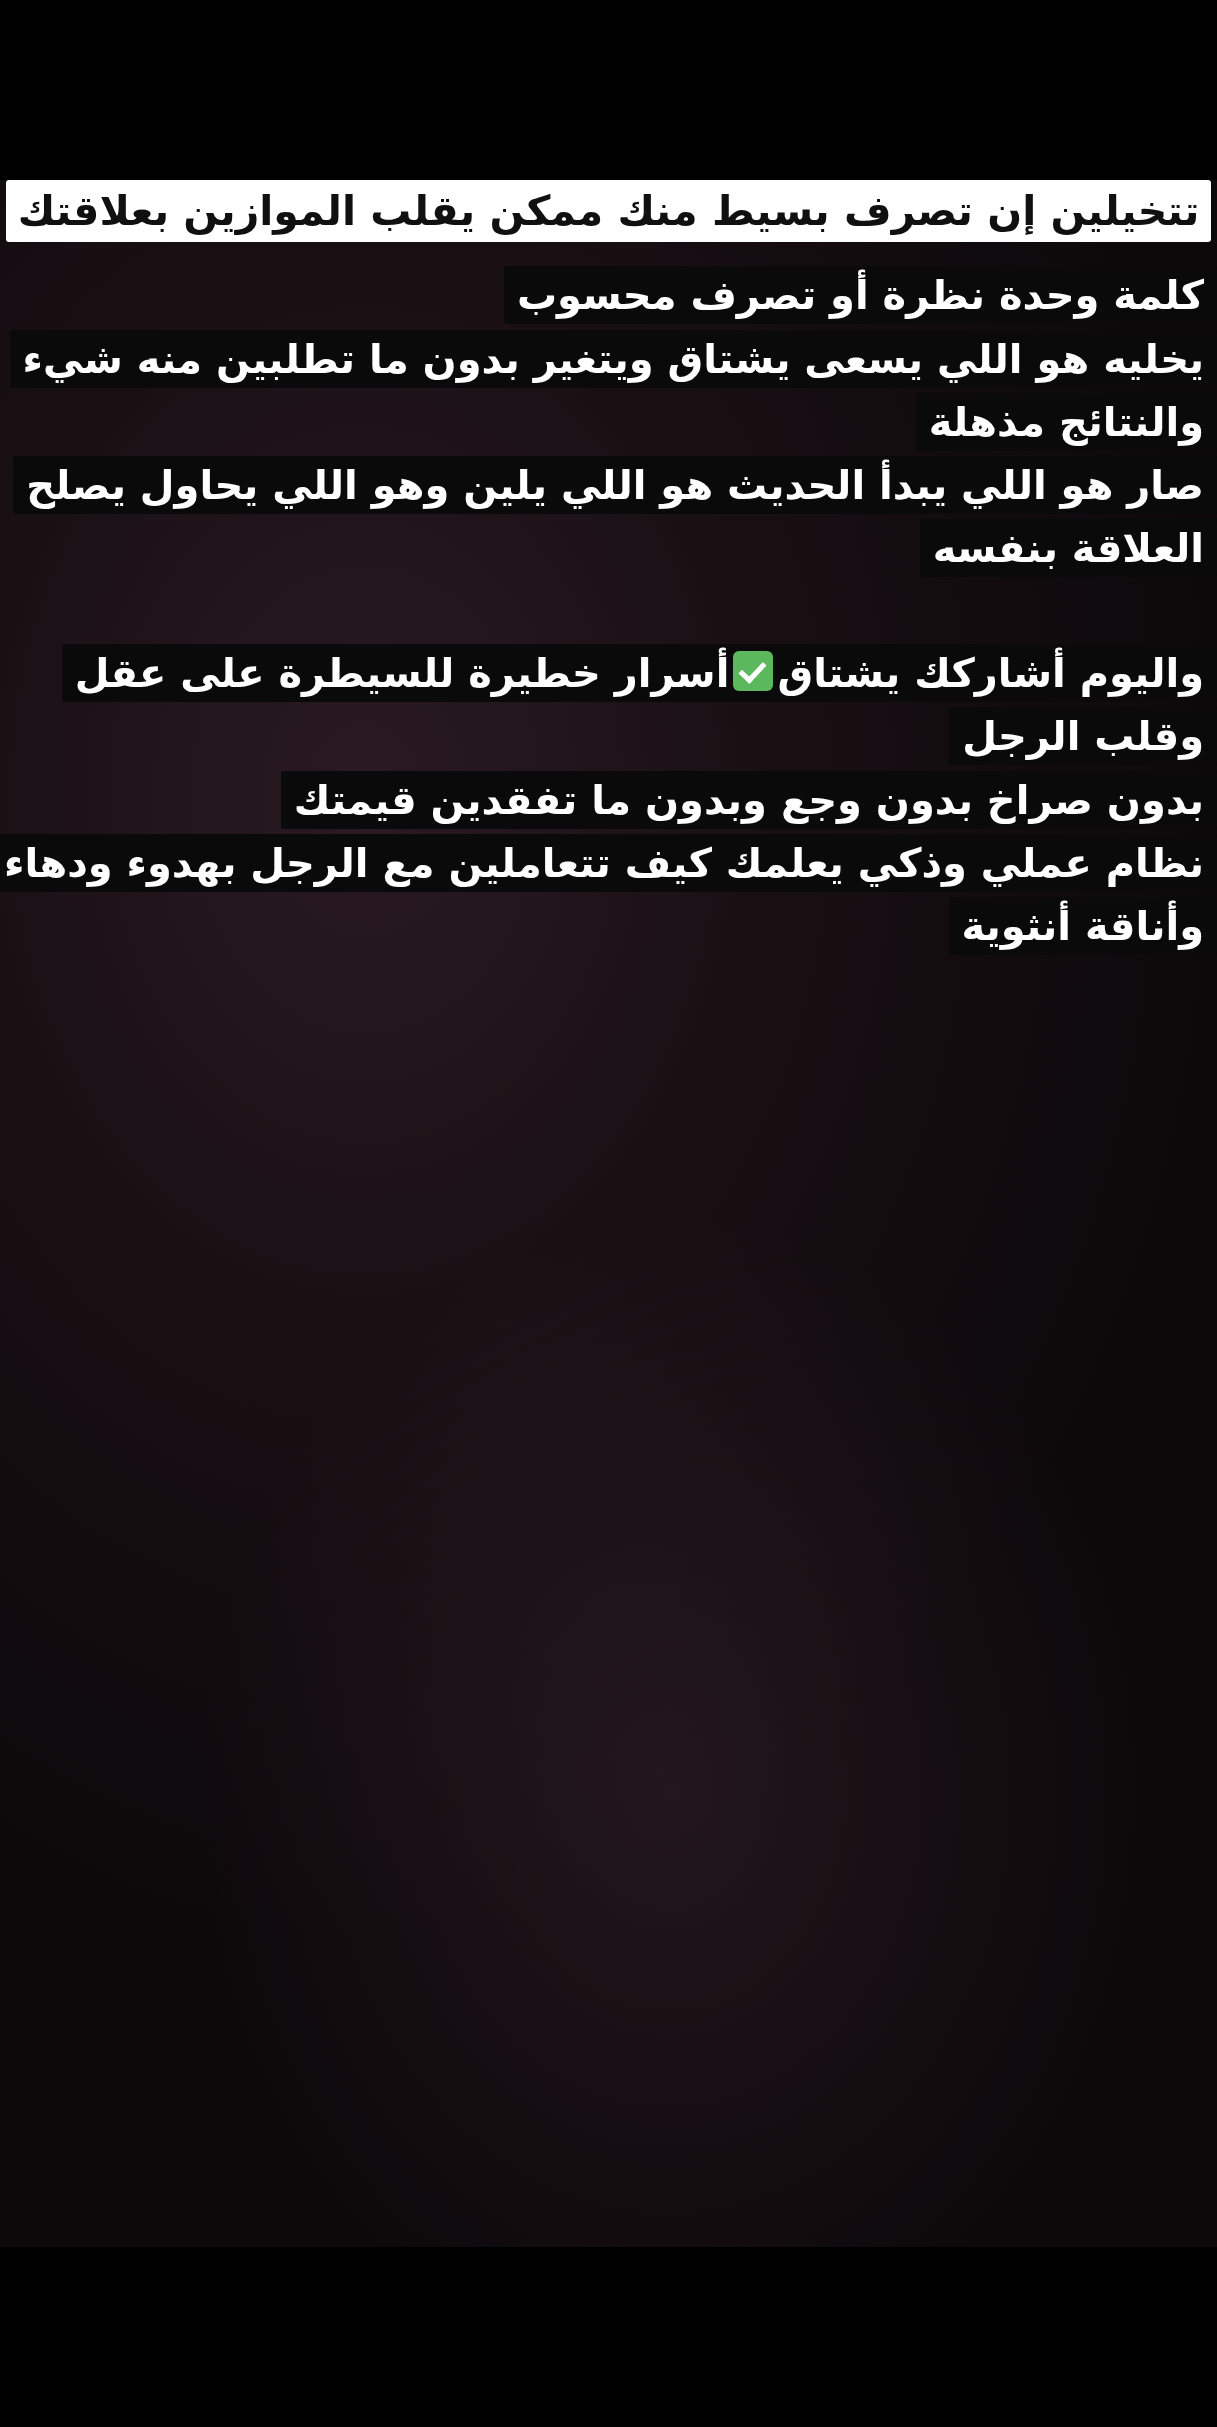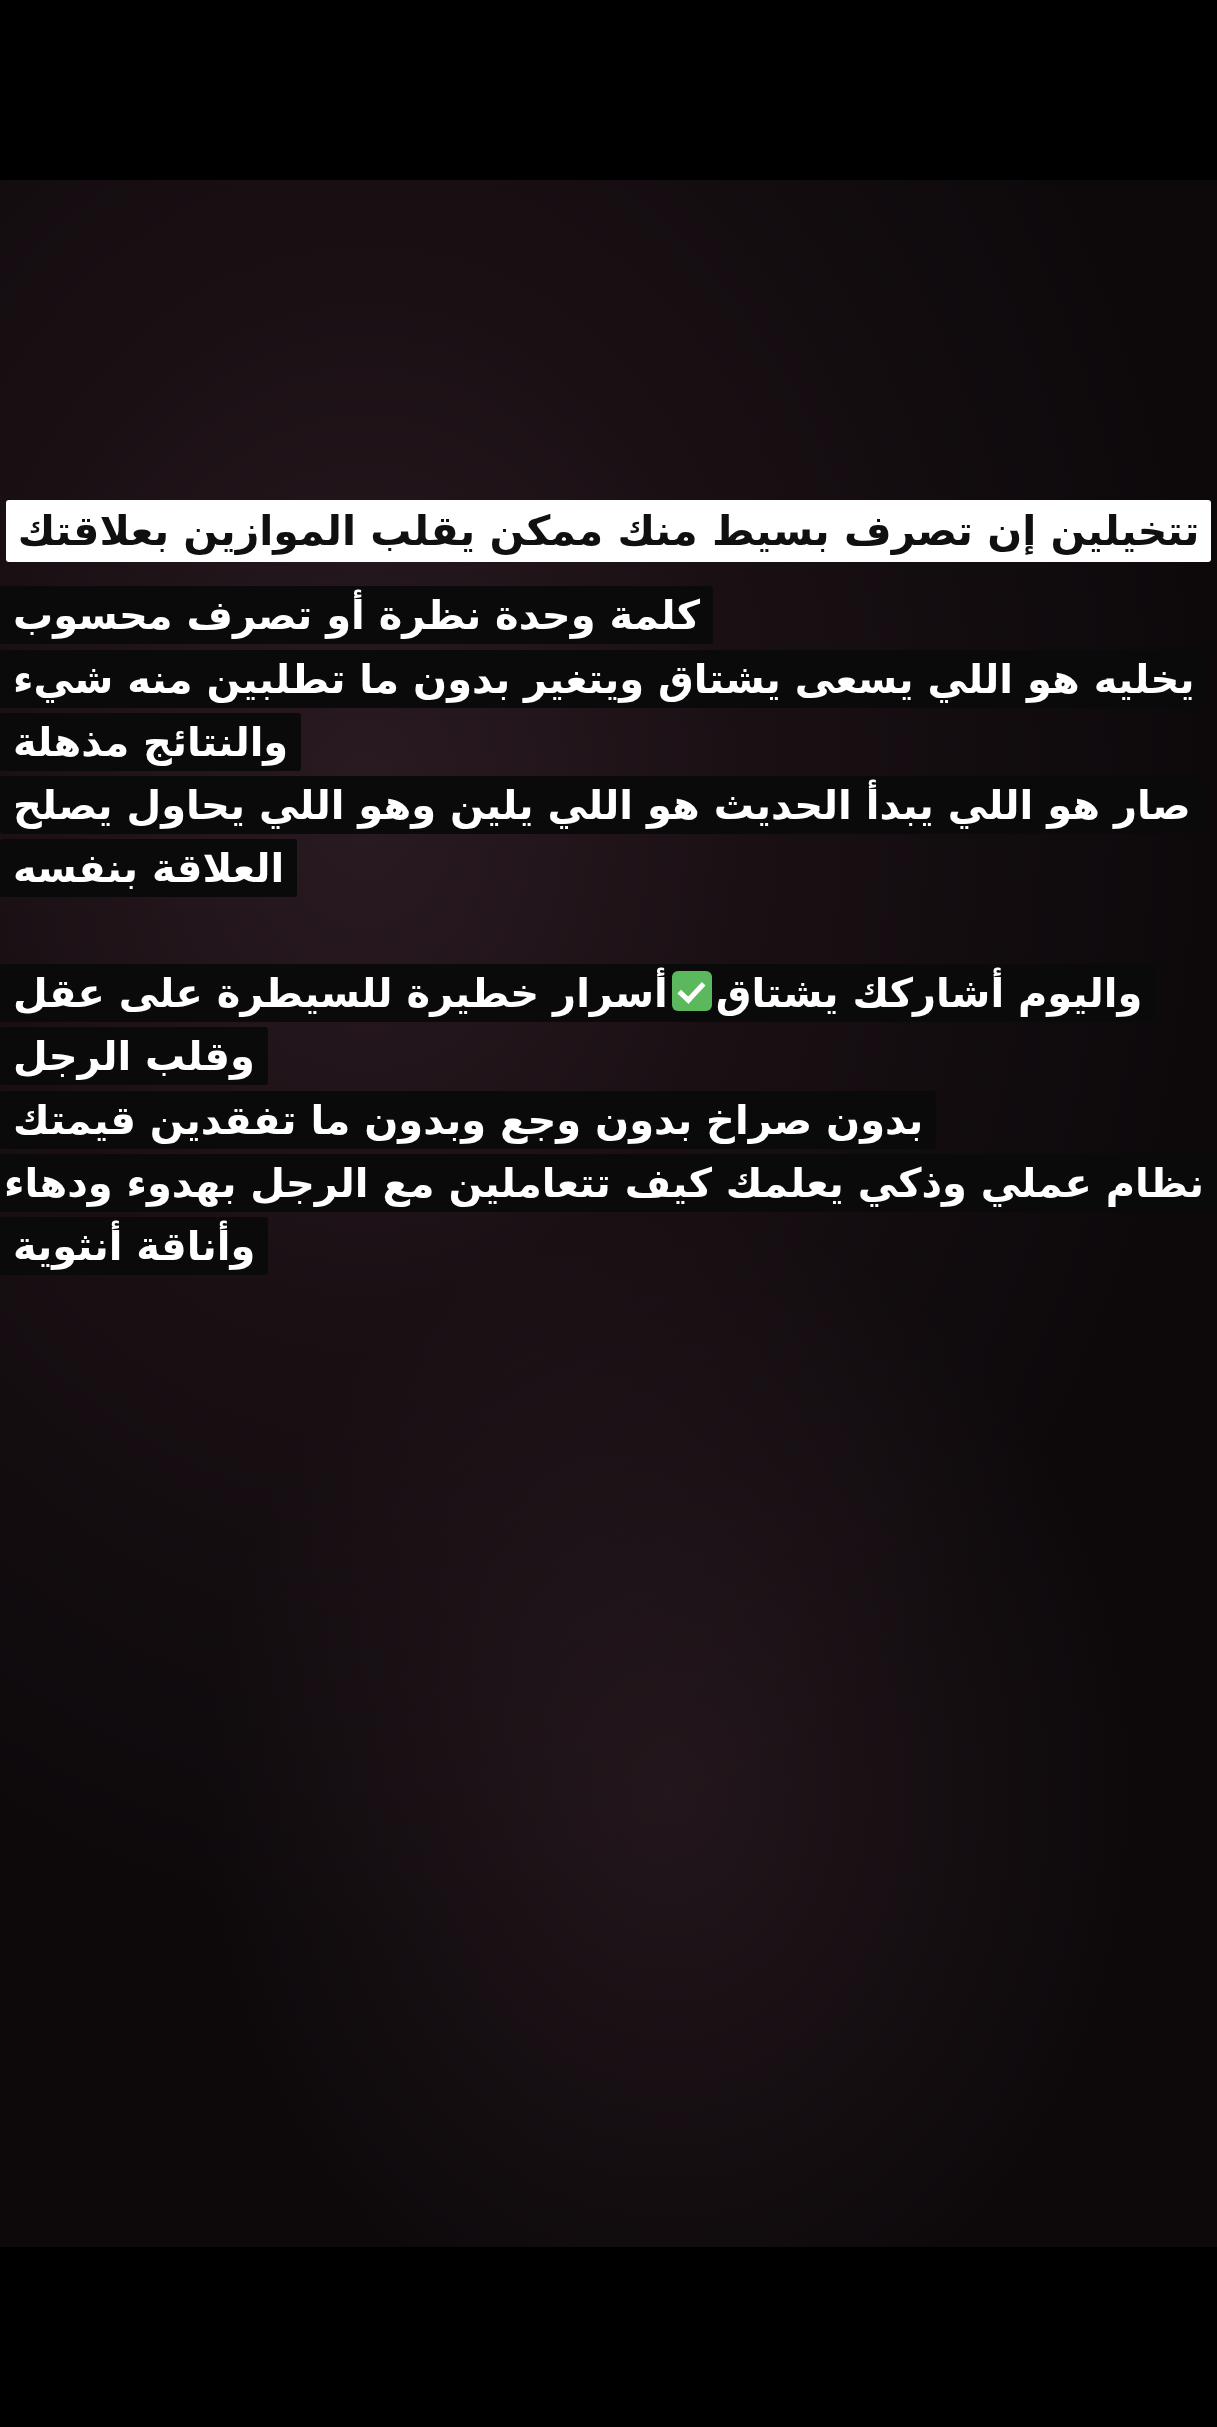--- a/index.html
+++ b/index.html
@@ -39,21 +39,20 @@
     position: absolute;
     inset: 0;
     background: radial-gradient(ellipse 55% 40% at 55% 78%, rgba(60,38,48,0.45) 0%, rgba(20,12,16,0) 70%);
     pointer-events: none;
   }
 
   .content {
     position: relative;
     z-index: 3;
     width: 1217px;
-    padding-top: 320px;
     box-sizing: border-box;
     text-align: center;
     margin-left: 20px;
   }
 
   
   .headline {
     display: block;
     width: 100%;
     text-align: center;
@@ -70,21 +69,21 @@
     box-decoration-break: clone;
     -webkit-box-decoration-break: clone;
     border-radius: 3px;
     line-height: 1.52;
   }
 
   
   .para {
     display: block;
     width: 100%;
-    text-align: left;
+    text-align: right;
     line-height: 1.50;
     margin: 0;
   }
   .para .seg {
     display: inline;
     background: #0a0a0a;
     color: #ffffff;
     font-size: 40px;
     font-weight: 700;
     padding: 6px 13px;

